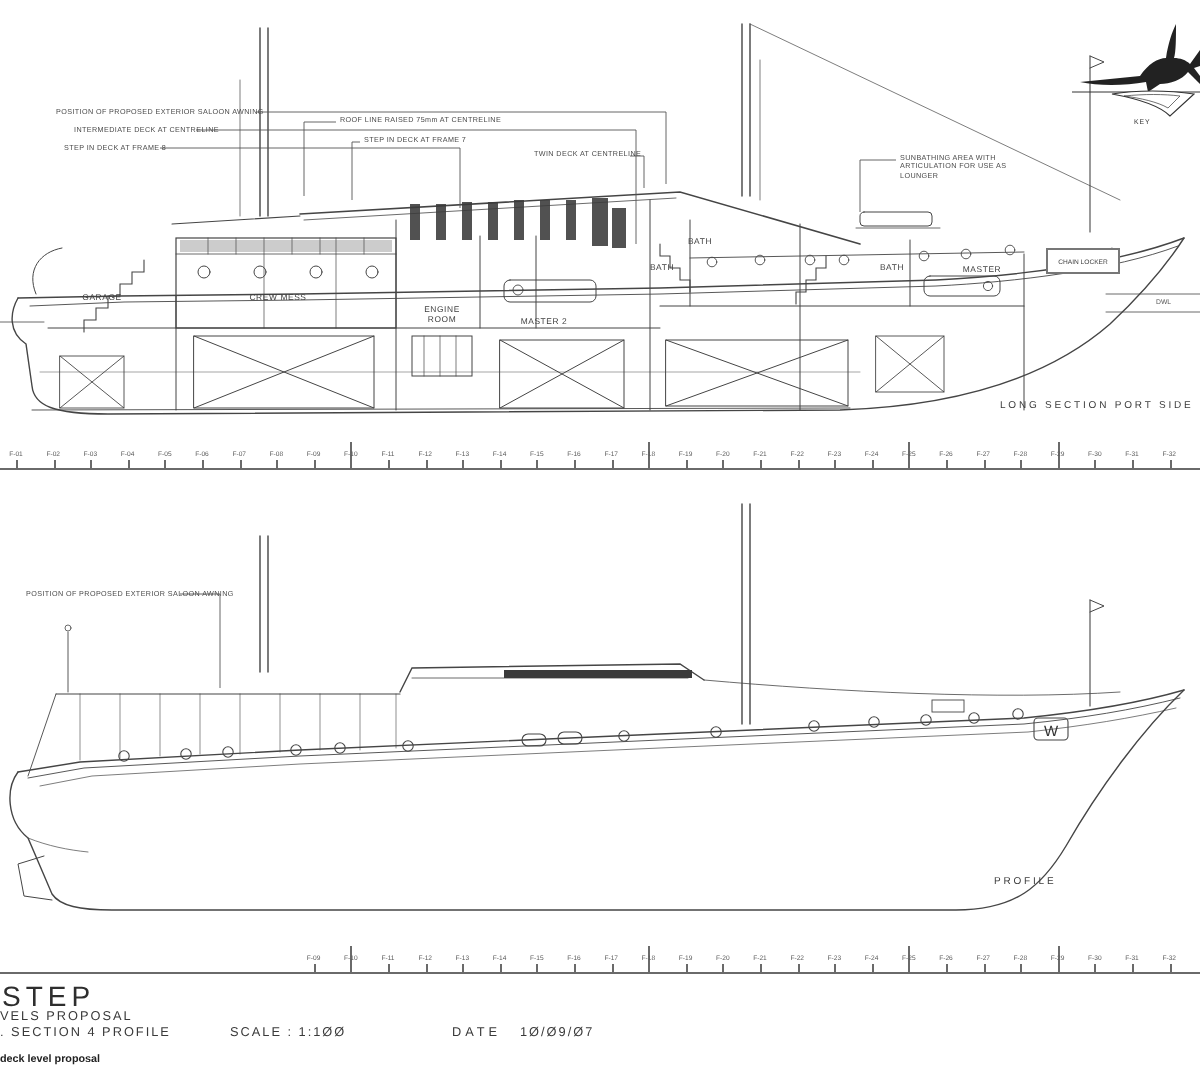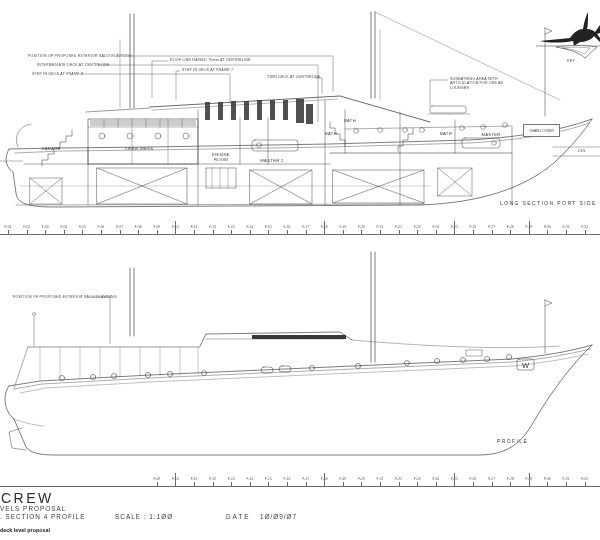--- a/index.html
+++ b/index.html
@@ -337,21 +337,21 @@
       <div class="tick major" style="left: 528.8px;"></div>
       <div class="ticklbl" style="left: 528.8px;">F-29</div>
       <div class="tick" style="left: 547.4px;"></div>
       <div class="ticklbl" style="left: 547.4px;">F-30</div>
       <div class="tick" style="left: 566px;"></div>
       <div class="ticklbl" style="left: 566px;">F-31</div>
       <div class="tick" style="left: 584.6px;"></div>
       <div class="ticklbl" style="left: 584.6px;">F-32</div>
     </div>
 
-  <div class="tb-project">CREW</div>
+  <div class="tb-project">STEP</div>
   <div class="tb-sub">VELS PROPOSAL</div>
   <div class="tb-sheet">. SECTION 4 PROFILE</div>
   <div class="tb-scale">SCALE : 1:1ØØ</div>
   <div class="tb-datelabel">DATE</div>
   <div class="tb-datevalue">1Ø/Ø9/Ø7</div>
   <div class="tb-note">deck level proposal</div>
 
   <div class="logo-caption">KEY</div>
 
 </div>

